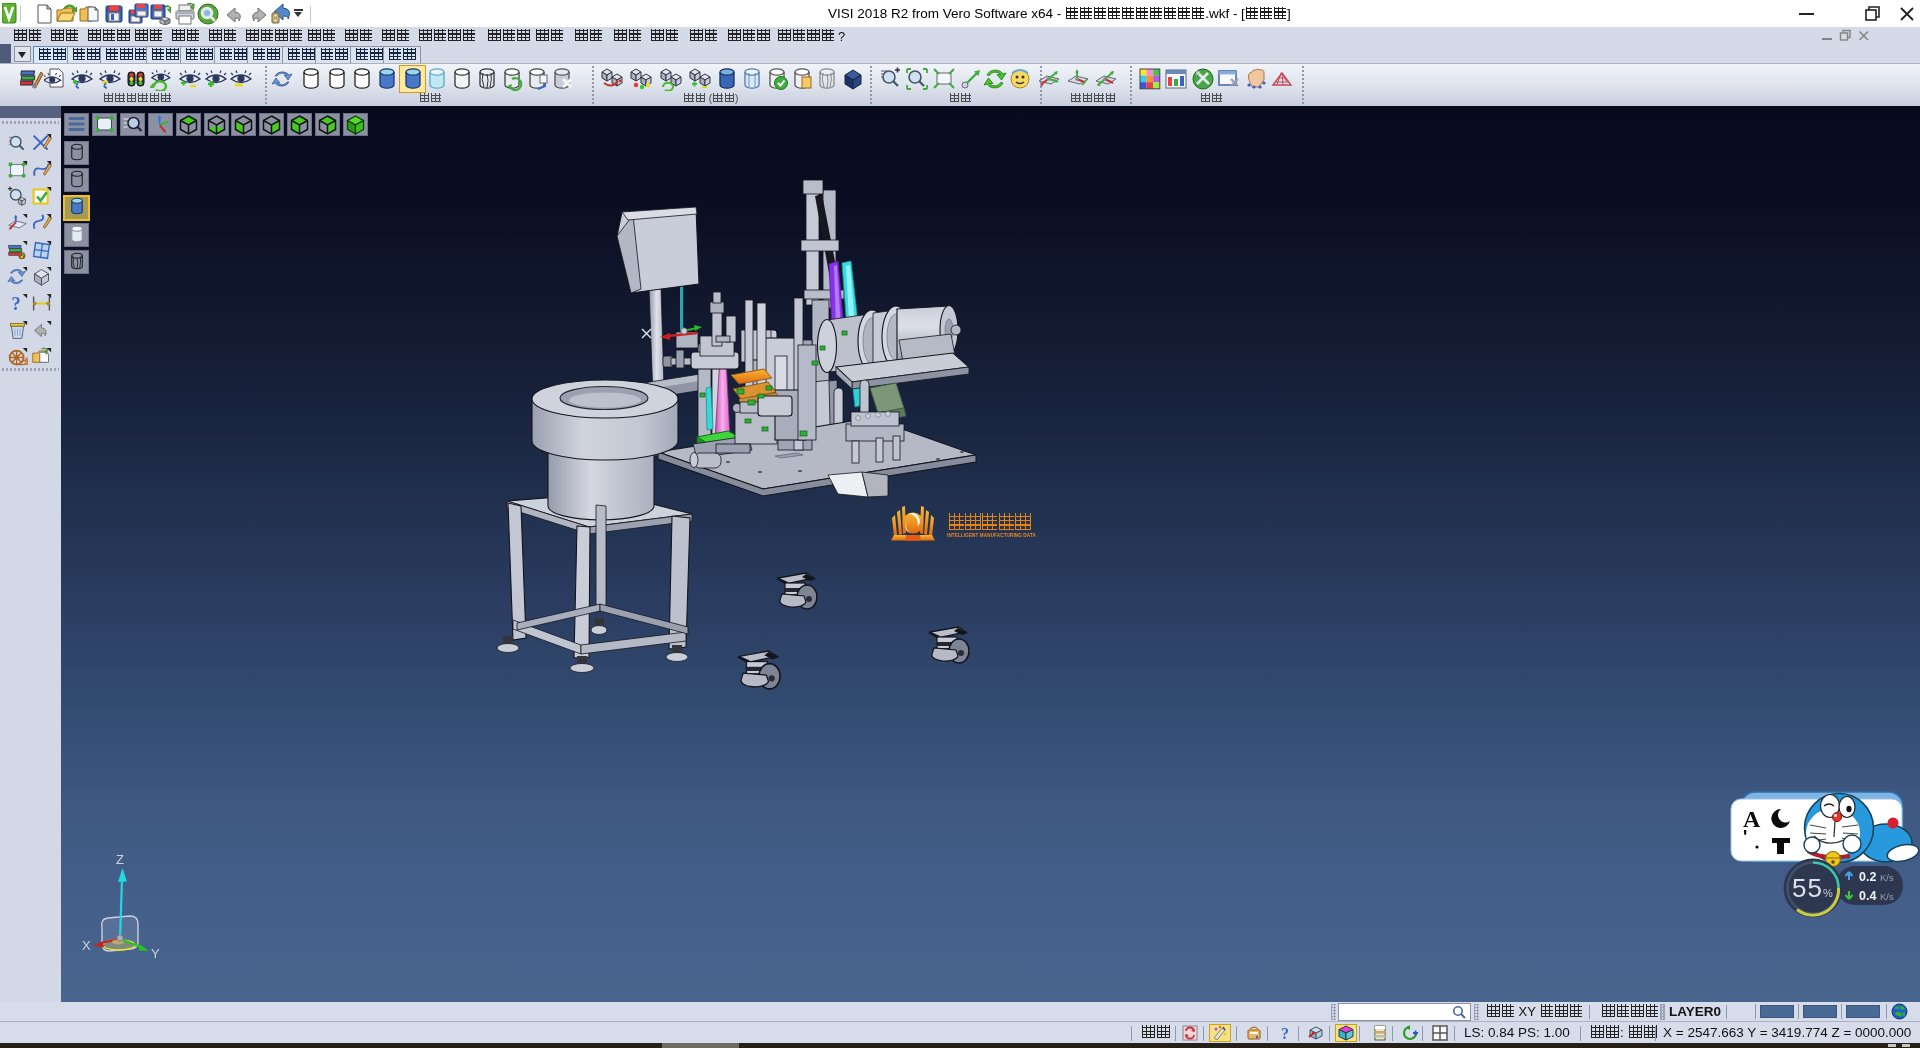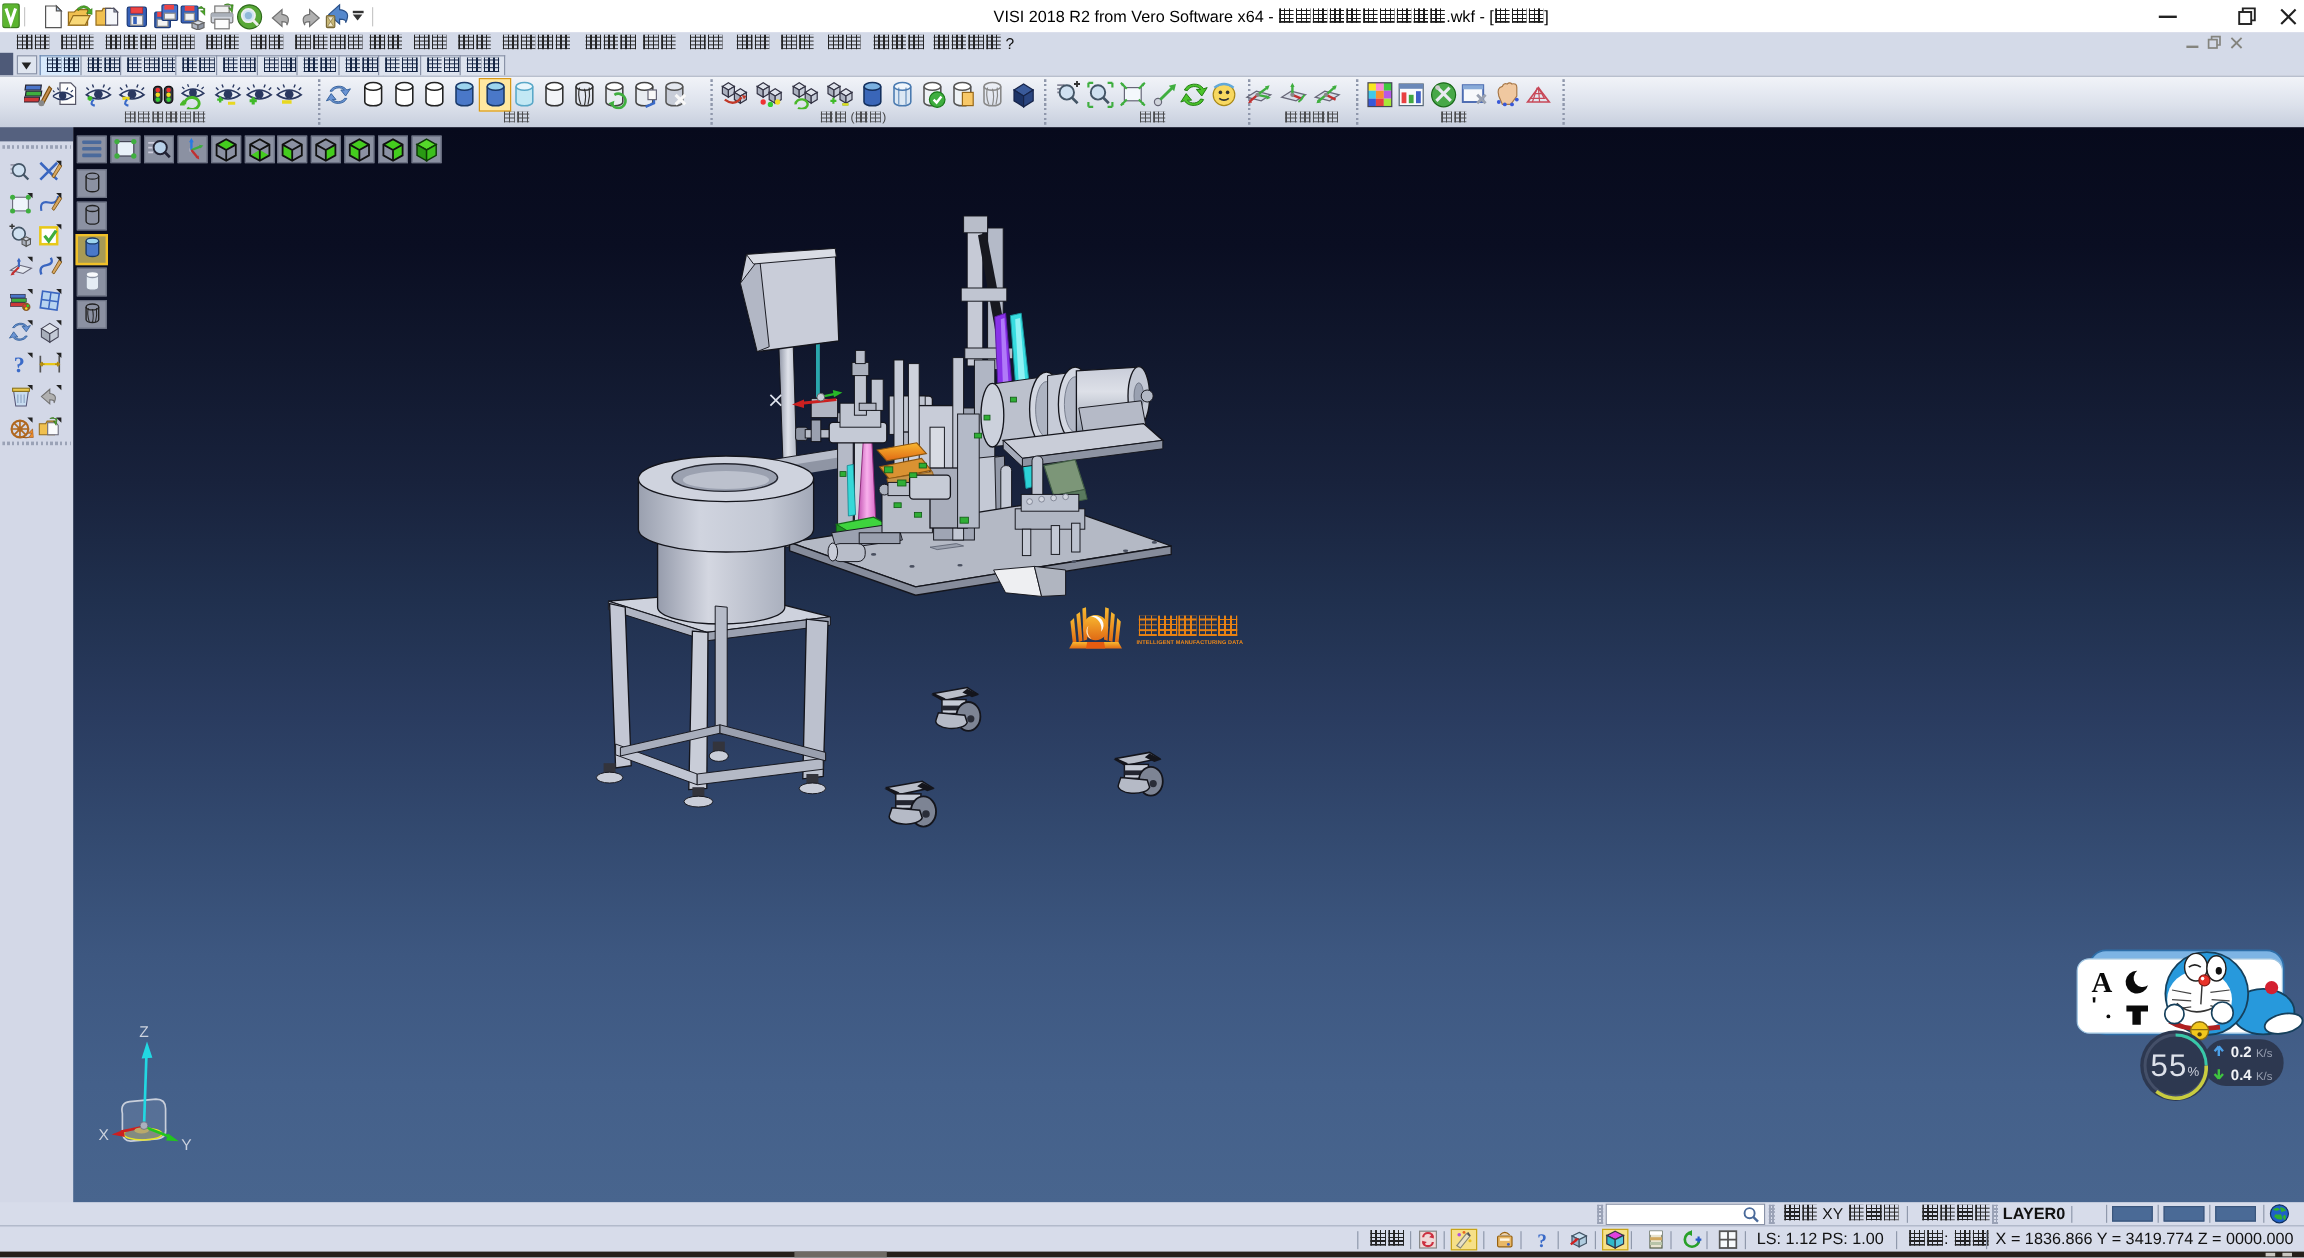--- a/index.html
+++ b/index.html
@@ -1215,20 +1215,20 @@
     <path d="M8 2 a6 6 0 1 0 6 6" fill="none" stroke="#28a028" stroke-width="2.2"></path>
     <path d="M8 0 l0 5 -4-2z" fill="#28a028"></path>
     <path d="M11 8 h5 m-2.5-2.5 v5" stroke="#2858c8" stroke-width="1.8"></path>
   </svg>
 <div class="abs" style="left:1422px;top:1026px;width:1px;height:15px;background:#9099ac"></div>
 <svg class="abs" style="left:1432px;top:1025px" width="16" height="16" viewBox="0 0 16 16">
     <rect x="1" y="1" width="14" height="14" fill="#f8fafc" stroke="#555" stroke-width="1.5"></rect>
     <path d="M8 1 v14 M1 8 h14" stroke="#555" stroke-width="1.5"></path>
   </svg>
 <div class="abs" style="left:1454px;top:1026px;width:1px;height:15px;background:#9099ac"></div>
-<div class="abs row" style="left:1464px;top:1023px;height:19px;font-size:13.5px;color:#111">LS: 1.12 PS: 1.00</div>
+<div class="abs row" style="left:1464px;top:1023px;height:19px;font-size:13.5px;color:#111">LS: 0.84 PS: 1.00</div>
 <div class="abs" style="left:1580px;top:1026px;width:1px;height:15px;background:#9099ac"></div>
 <div class="abs row" style="left:1590px;top:1023px;height:19px;font-size:13.5px;color:#111"><span class="z" style="width:13px;height:13px;--zc:#1a1a1a;margin-top:0px"></span><span class="z" style="width:13px;height:13px;--zc:#1a1a1a;margin-top:0px"></span>:&nbsp;<span class="z" style="width:13px;height:13px;--zc:#1a1a1a;margin-top:0px"></span><span class="z" style="width:13px;height:13px;--zc:#1a1a1a;margin-top:0px"></span></div>
 <div class="abs" style="left:1655px;top:1026px;width:1px;height:15px;background:#9099ac"></div>
-<div class="abs row" style="left:1663px;top:1023px;height:19px;font-size:13.5px;color:#111">X = 1836.866 Y = 3419.774 Z = 0000.000</div>
+<div class="abs row" style="left:1663px;top:1023px;height:19px;font-size:13.5px;color:#111">X = 2547.663 Y = 3419.774 Z = 0000.000</div>
 <div class="abs" style="left:0;top:1043px;width:1920px;height:5px;background:#25201a"></div>
 <div class="abs" style="left:662px;top:1043px;width:77px;height:5px;background:#6e6a64"></div>
 <div class="abs" style="left:1888px;top:1044px;width:8px;height:3px;background:#c8c6c0"></div>
 <div class="abs" style="left:1902px;top:1044px;width:8px;height:3px;background:#c8c6c0"></div>
 </body></html>

